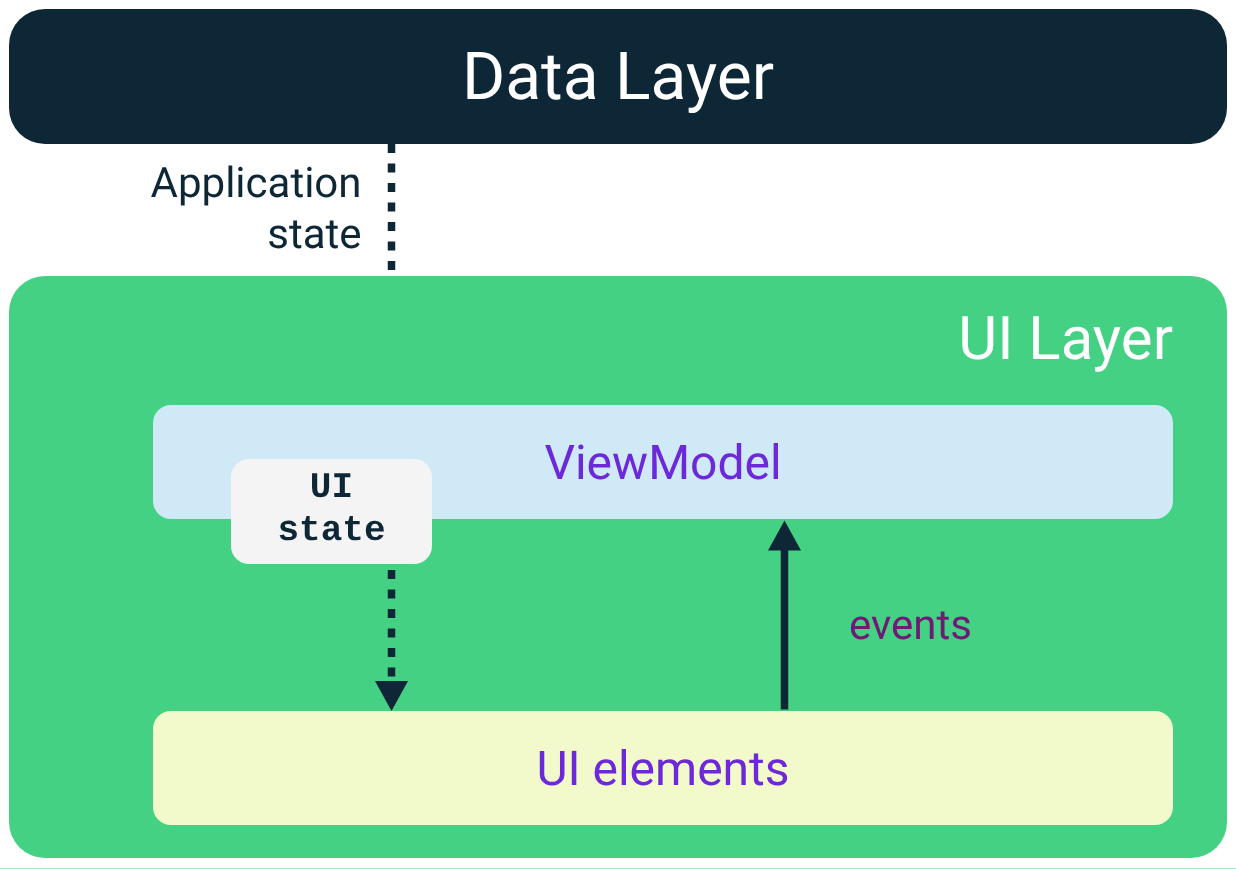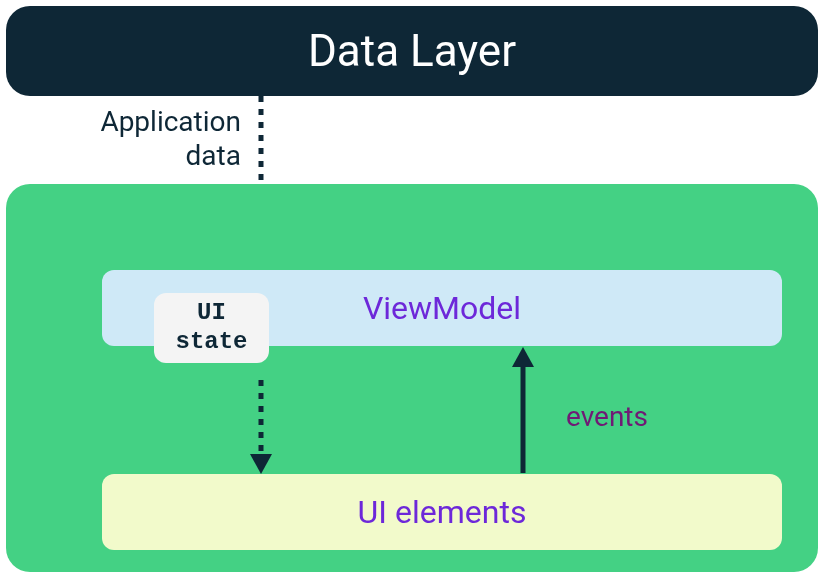--- a/index.html
+++ b/index.html
@@ -70,23 +70,23 @@
       align-items: center;
       justify-content: center;
     }
     .viewmodel-label {
       color: #6d28d9;
       font-size: 32px;
       font-weight: 400;
     }
     .ui-state-badge {
       position: absolute;
-      top: 109px;
+      top: 122px;
       left: 148px;
-      width: 115px;
+      width: 134px;
       height: 70px;
       background: #f4f4f4;
       border-radius: 12px;
       display: flex;
       align-items: center;
       justify-content: center;
       text-align: center;
     }
     .ui-state-label {
       color: #0e2736;
@@ -138,28 +138,29 @@
     }
   </style>
 </head>
 <body>
 
 <div class="data-layer">
   <div class="data-layer-title">Data Layer</div>
 </div>
 
 <div class="app-data-label">Application
-data</div>
+state</div>
 
 <svg class="arrow1-svg" width="30" height="178">
   <line x1="15" y1="0" x2="15" y2="158" stroke="#0e2736" stroke-width="5" stroke-dasharray="6,7"></line>
   <polygon points="15,176 4,156 26,156" fill="#0e2736"></polygon>
 </svg>
 
 <div class="ui-layer">
+  <div class="ui-layer-title">UI Layer</div>
 
   <div class="viewmodel-box">
     <div class="viewmodel-label">ViewModel</div>
   </div>
 
   <div class="ui-state-badge">
     <div class="ui-state-label">UI
 state</div>
   </div>
 

